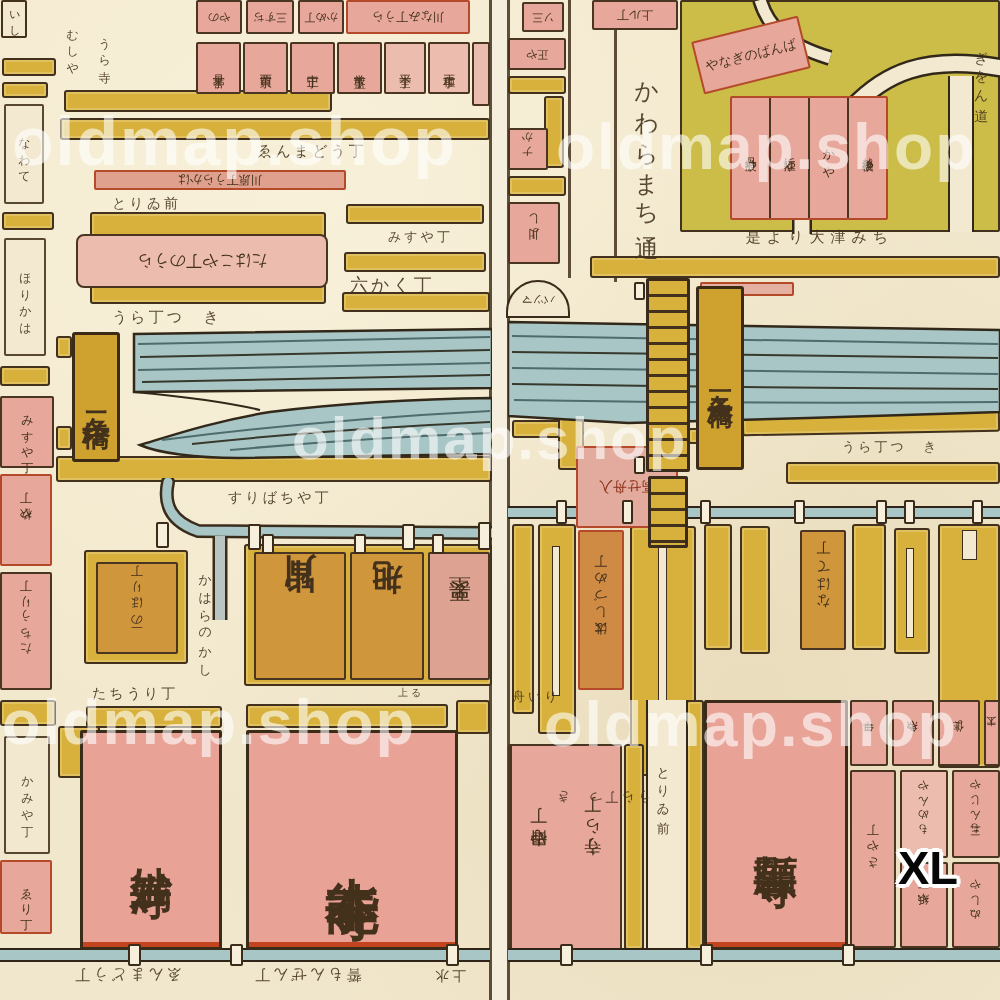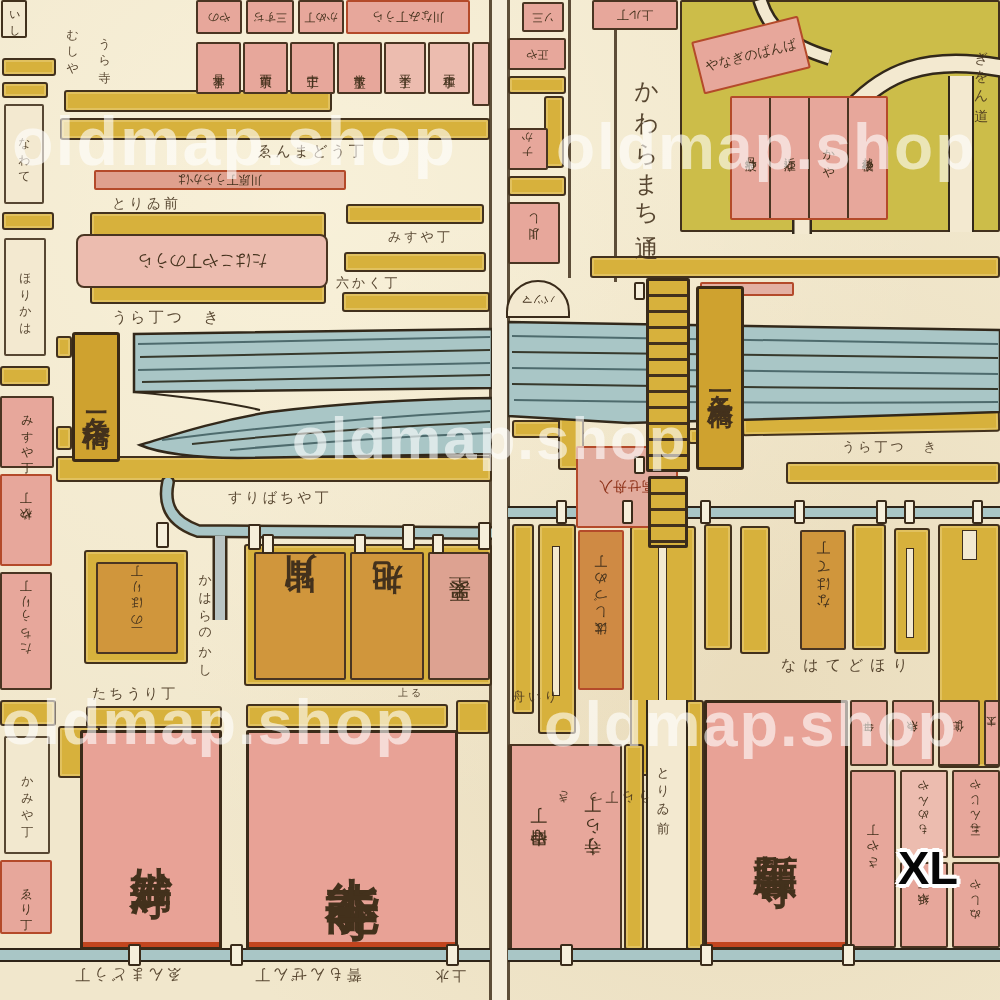--- a/index.html
+++ b/index.html
@@ -78,21 +78,21 @@
 <div class="ab bar" style="left:64px;top:90px;width:268px;height:22px"></div>
 <div class="ab bar" style="left:60px;top:118px;width:430px;height:22px"></div>
 <div class="ab t h scrib" style="left:212px;top:144px;width:200px;font-size:15px">ゑんまどう丁</div>
 <div class="ab pc redline t h flip" style="left:94px;top:170px;width:252px;height:20px;font-size:12px;background:#dfa08e">川原丁うらかは</div>
 <div class="ab t h scrib" style="left:112px;top:196px;font-size:14px">とりゐ前</div>
 <div class="ab bar" style="left:90px;top:212px;width:236px;height:92px"></div>
 <div class="ab pc light t h flip z2" style="left:76px;top:234px;width:252px;height:54px;font-size:16px;border-radius:8px">たはこや丁のうら</div>
 <div class="ab bar" style="left:346px;top:204px;width:138px;height:20px"></div>
 <div class="ab t h scrib" style="left:388px;top:230px;font-size:13px">みすや丁</div>
 <div class="ab bar" style="left:344px;top:252px;width:142px;height:20px"></div>
-<div class="ab t h scrib" style="left:336px;top:276px;font-size:13px">六かく丁</div>
+<div class="ab t h scrib" style="left:350px;top:276px;font-size:18px">六かく丁</div>
 <div class="ab bar" style="left:342px;top:292px;width:148px;height:20px"></div>
 <div class="ab t h scrib" style="left:112px;top:310px;font-size:15px">うら丁つゞき</div>
 
 <svg style="left:118px;top:326px" width="374" height="136" viewBox="0 0 374 136">
   <path d="M16 8 L374 3 L374 62 L16 66 Z" fill="#a9c6c6" stroke="#32281a" stroke-width="2.5"></path>
   <path d="M20 18 Q190 14 372 11" fill="none" stroke="#4e6b6d" stroke-width="2"></path>
   <path d="M22 31 Q200 27 372 24" fill="none" stroke="#37392c" stroke-width="2"></path>
   <path d="M20 44 Q180 41 372 37" fill="none" stroke="#4e6b6d" stroke-width="2"></path>
   <path d="M24 56 Q210 53 372 49" fill="none" stroke="#37392c" stroke-width="2"></path>
   <path d="M374 72 L374 128 L120 132 C78 132 40 127 22 119 C52 110 96 95 152 86 C224 77 300 73 374 72 Z" fill="#a9c6c6" stroke="#32281a" stroke-width="2.5"></path>
@@ -172,20 +172,21 @@
   <path d="M80 0 C88 26 104 44 150 58" fill="none" stroke="#f3e9d0" stroke-width="11"></path>
 </svg>
 <div class="ab pc redline t h z2" style="left:696px;top:28px;width:110px;height:54px;font-size:13px;transform:rotate(-14deg)">やなぎのばんば</div>
 <div class="ab pc redline z2" style="left:730px;top:96px;width:158px;height:124px;display:flex">
   <div class="t v" style="flex:1;border-right:2px solid #4a3522;font-size:12px">丹波や</div>
   <div class="t v" style="flex:1;border-right:2px solid #4a3522;font-size:12px">近江や</div>
   <div class="t v" style="flex:1;border-right:2px solid #4a3522;font-size:12px">かゞや</div>
   <div class="t v" style="flex:1;font-size:12px">越後や</div>
 </div>
 <div class="ab z2" style="left:948px;top:76px;width:26px;height:156px;background:#f3e9d0;border-left:2.5px solid #32281a;border-right:2.5px solid #32281a"></div>
+<div class="ab t h scrib z2" style="left:640px;top:230px;width:360px;font-size:15px;letter-spacing:6px">是より大津みち</div>
 <div class="ab bar" style="left:590px;top:256px;width:410px;height:22px"></div>
 <div class="ab pc redline" style="left:700px;top:282px;width:94px;height:14px;background:#e3b0a2"></div>
 
 <svg style="left:508px;top:296px" width="492" height="142" viewBox="0 0 492 142">
   <path d="M0 26 L492 34 L492 116 L300 122 L120 127 L0 120 Z" fill="#a9c6c6" stroke="#32281a" stroke-width="2.5"></path>
   <path d="M4 40 Q250 44 490 48" fill="none" stroke="#4e6b6d" stroke-width="2"></path>
   <path d="M4 56 Q250 60 490 62" fill="none" stroke="#37392c" stroke-width="2"></path>
   <path d="M4 72 Q250 76 490 78" fill="none" stroke="#4e6b6d" stroke-width="2"></path>
   <path d="M4 88 Q250 92 490 93" fill="none" stroke="#37392c" stroke-width="2"></path>
   <path d="M6 104 Q250 108 490 106" fill="none" stroke="#4e6b6d" stroke-width="2"></path>
@@ -221,21 +222,20 @@
 <div class="ab" style="left:658px;top:546px;width:9px;height:170px;background:#f3e9d0;border:1.5px solid #3e2e1d"></div>
 <div class="ab bar" style="left:704px;top:524px;width:28px;height:126px"></div>
 <div class="ab bar" style="left:740px;top:526px;width:30px;height:128px"></div>
 <div class="ab oc t v flip z2" style="left:800px;top:530px;width:46px;height:120px;font-size:14px">なはて丁</div>
 <div class="ab bar" style="left:852px;top:524px;width:34px;height:126px"></div>
 <div class="ab bar" style="left:894px;top:528px;width:36px;height:126px"></div>
 <div class="ab" style="left:906px;top:548px;width:8px;height:90px;background:#f3e9d0;border:1.5px solid #3e2e1d"></div>
 <div class="ab bar" style="left:938px;top:524px;width:62px;height:244px"></div>
 <div class="ab" style="left:962px;top:530px;width:15px;height:30px;background:#f3e9d0;border:1.5px solid #3e2e1d"></div>
 
-<div class="ab t h scrib" style="left:698px;top:658px;width:300px;font-size:15px;letter-spacing:7px">なはてどほり</div>
 <div class="ab t h scrib" style="left:512px;top:690px;font-size:13px">舟いり</div>
 <div class="ab t h scrib flip" style="left:512px;top:790px;width:180px;font-size:13px">うら丁つゞき</div>
 
 <div class="ab bar" style="left:686px;top:700px;width:18px;height:250px"></div>
 <div class="ab t v big z2" style="left:704px;top:700px;width:144px;height:250px;font-size:44px;background:#e8a296;border:3px solid #3b2b19;box-shadow:inset 0 -5px 0 #c2451f;border-radius:2px">誓願寺</div>
 
 <div class="ab pc t v flip" style="left:850px;top:700px;width:38px;height:66px;font-size:11px">年ヨ</div>
 <div class="ab pc t v flip" style="left:892px;top:700px;width:42px;height:66px;font-size:11px">魚や</div>
 <div class="ab pc t v flip" style="left:938px;top:700px;width:42px;height:66px;font-size:11px">住よ</div>
 <div class="ab pc t v flip" style="left:984px;top:700px;width:16px;height:66px;font-size:10px">大工</div>

